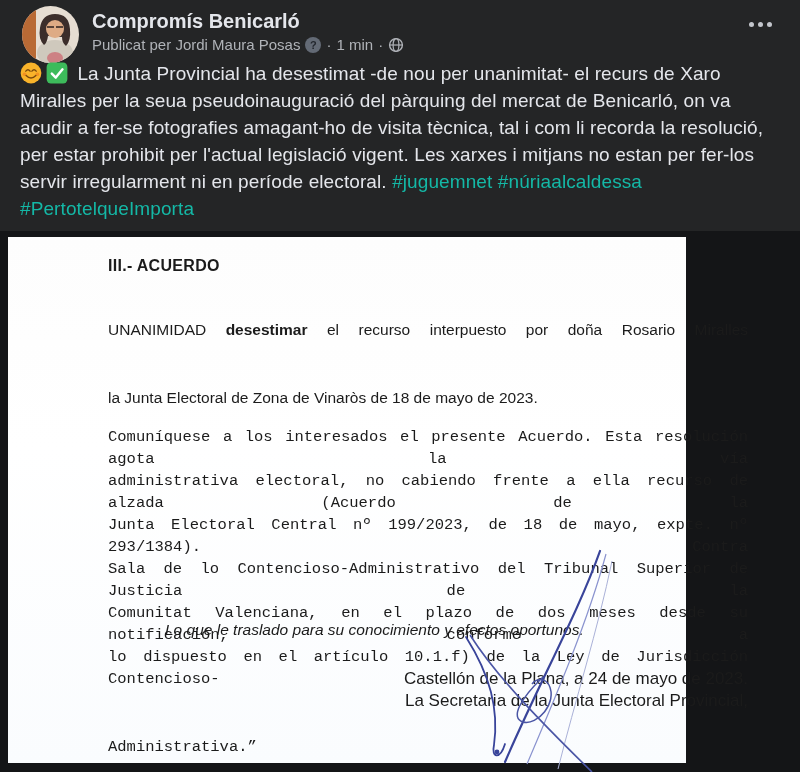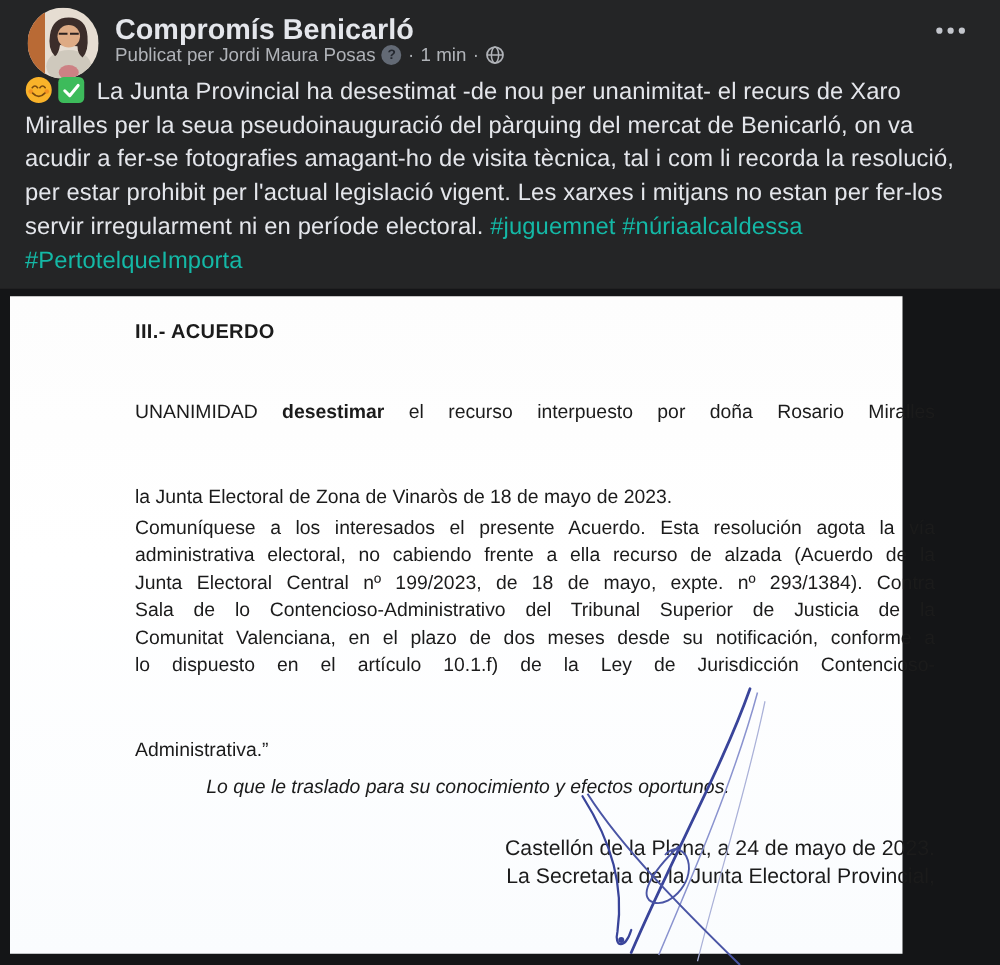--- a/index.html
+++ b/index.html
@@ -3,44 +3,44 @@
 <meta charset="utf-8">
 <style>
   html,body{margin:0;padding:0;background:#242526;}
   body{width:800px;height:772px;position:relative;overflow:hidden;
        font-family:"Liberation Sans",sans-serif;-webkit-font-smoothing:antialiased;}
 
   
   .header{position:absolute;left:0;top:0;width:800px;height:62px;}
   .avatar{position:absolute;left:22px;top:6px;width:57px;height:57px;border-radius:50%;
           overflow:hidden;cursor:pointer;}
-  .page-name{position:absolute;left:92px;top:10px;font-size:23px;font-weight:bold;
+  .page-name{position:absolute;left:92px;top:10px;font-size:20px;font-weight:bold;
              color:#e4e6eb;cursor:pointer;text-align:right;}
-  .byline{position:absolute;left:92px;top:36px;display:flex;align-items:flex-start;gap:5px;
+  .byline{position:absolute;left:92px;top:36px;display:flex;align-items:flex-end;gap:5px;
           font-size:15px;color:#b0b3b8;}
   .qbadge{display:inline-flex;align-items:center;justify-content:center;width:16px;height:16px;
           border-radius:50%;background:#636a75;color:#23272e;font-size:11px;font-weight:bold;}
   .sep{color:#b0b3b8;}
   .more{position:absolute;right:22px;top:16px;display:flex;gap:4px;padding:6px;cursor:pointer;}
   .more i{width:5px;height:5px;border-radius:50%;background:#c3c6cc;display:block;}
 
   
   .post-text{position:absolute;left:20px;top:60px;width:758px;font-size:19px;line-height:27px;
              color:#e4e6eb;letter-spacing:.1px;}
   .emoji{display:inline-block;width:22px;height:22px;vertical-align:-4px;margin-right:4px;}
   .hashtag{color:#14b8a6;text-decoration:none;cursor:pointer;}
 
   
   .photo{position:absolute;left:0;top:231px;width:800px;height:541px;background:#141517;cursor:pointer;}
   .paper{position:absolute;left:8px;top:6px;width:678px;height:526px;
          background:linear-gradient(180deg,#fdfdfd 0%,#ffffff 40%,#fafcfe 100%);
-         color:#1b1b1b;font-family:"Liberation Sans",sans-serif;padding-left:36px;}
+         color:#1b1b1b;font-family:"Liberation Sans",sans-serif;}
   .doc-heading{position:absolute;left:100px;top:20px;font-size:16px;font-weight:bold;letter-spacing:.3px;}
   .para{position:absolute;left:100px;width:640px;font-size:15.5px;line-height:22px;}
-  .p1{top:82px;} .p2{top:175px;}
+  .p1{top:82px;} .p2{top:189px;font-family:Liberation Mono, monospace;}
   .jline{text-align:justify;text-align-last:justify;white-space:normal;}
   .jline.last{text-align-last:left;margin-top:46px;}
   .closing{position:absolute;left:157px;top:384px;font-size:15.5px;font-style:italic;}
   .center-line{position:absolute;left:100px;width:640px;text-align:right;font-size:17px;
                padding-left:16px;box-sizing:border-box;}
   .place{top:432px;} .signatory{top:454px;}
   .signature{position:absolute;left:0;top:0;width:800px;height:541px;pointer-events:none;}
 </style>
 </head>
 <body>

